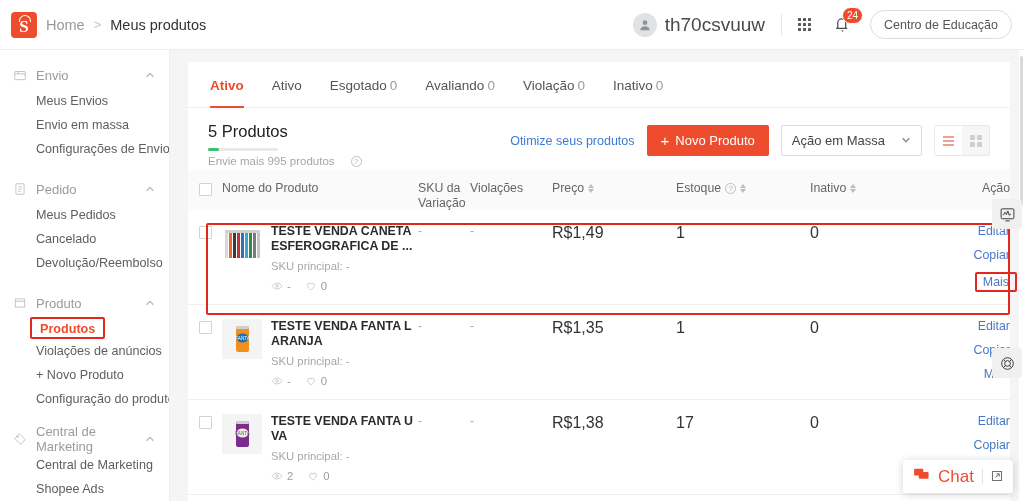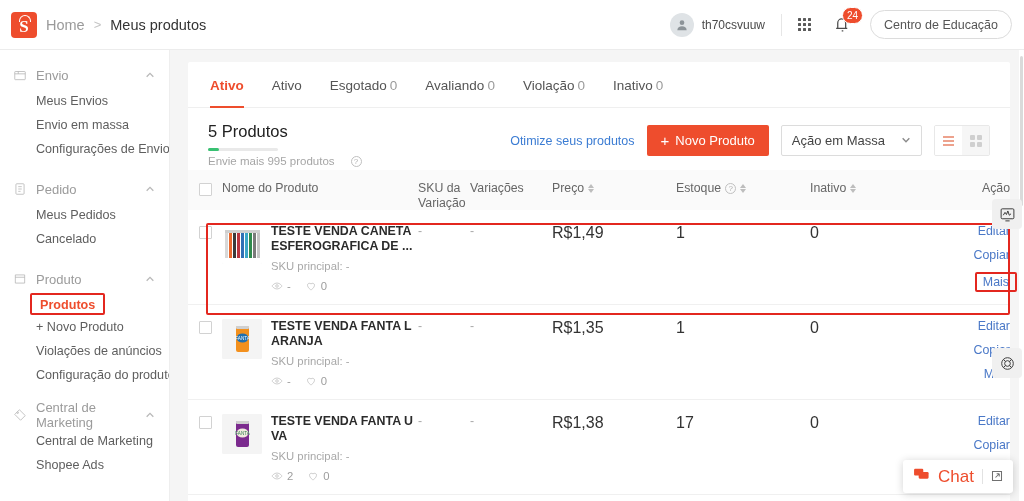--- a/index.html
+++ b/index.html
@@ -35,21 +35,21 @@
   .crumb-sep { color: #c3c3c3; margin: 0 9px; font-size: 13px; }
   .crumb-cur { color: #333; }
 
   .header-right { margin-left: auto; display: flex; align-items: center; height: 100%; padding-right: 12px; }
   .user-chip { display: flex; align-items: center; gap: 8px; }
   .avatar {
     width: 24px; height: 24px; border-radius: 50%; background: #dfe3e6;
     display: flex; align-items: center; justify-content: center;
   }
   .avatar svg { width: 14px; height: 14px; fill: #8d9499; }
-  .user-name { font-size: 12px; color: #4a4a4a; }
+  .user-name { font-size: 19px; color: #4a4a4a; }
   .vdiv { width: 1px; height: 22px; background: #e6e6e6; margin: 0 16px; }
   .icon-btn { display: flex; align-items: center; justify-content: center; position: relative; cursor: pointer; }
   .apps-grid { display: grid; grid-template-columns: repeat(3, 3px); grid-template-rows: repeat(3, 3px); gap: 2px; }
   .apps-grid i { display: block; width: 3px; height: 3px; background: #5a5a5a; border-radius: 0.5px; }
   .bell-wrap { margin-left: 22px; position: relative; }
   .bell-wrap svg { width: 19px; height: 19px; stroke: #4d4d4d; fill: none; stroke-width: 1.6; }
   .badge {
     position: absolute; top: -8px; left: 9px; min-width: 17px; height: 17px;
     background: #ee4d2d; color: #fff; border-radius: 10px; font-size: 10px;
     display: flex; align-items: center; justify-content: center; padding: 0 4px;
@@ -278,39 +278,40 @@
               <path d="M9 8h6M9 12h6M9 16h4"></path>
             </svg>
         </span>
         <span>Pedido</span>
         <span class="chev"><svg viewBox="0 0 12 12">
               <path d="M2 8l4-4 4 4"></path>
             </svg></span>
       </div>
       <div class="nav-item">Meus Pedidos</div>
       <div class="nav-item">Cancelado</div>
+      <div class="nav-item">Devolução/Reembolso</div>
     </div>
     <div class="group-gap"></div>
 
     <div class="nav-group">
       <div class="nav-head">
         <span class="gicon">
           <svg viewBox="0 0 24 24">
               <path d="M4 5h16v14H4z"></path>
               <path d="M4 9h16"></path>
             </svg>
         </span>
         <span>Produto</span>
         <span class="chev"><svg viewBox="0 0 12 12">
               <path d="M2 8l4-4 4 4"></path>
             </svg></span>
       </div>
       <div class="nav-item active boxed">Produtos</div>
+      <div class="nav-item">Violações de anúncios</div>
       <div class="nav-item">+ Novo Produto</div>
-      <div class="nav-item">Violações de anúncios</div>
       <div class="nav-item">Configuração do produto</div>
     </div>
     <div class="group-gap"></div>
 
     <div class="nav-group">
       <div class="nav-head">
         <span class="gicon">
           <svg viewBox="0 0 24 24">
               <path d="M3 11l8-8 10 10-8 8z"></path>
               <circle cx="8" cy="8" r="1.4"></circle>
@@ -400,21 +401,21 @@
 
         <div class="thead">
           <div class="c-check">
             <span class="chk"></span>
           </div>
           <div class="c-name">Nome do Produto</div>
           <div class="c-sku th-two">
             <div>SKU da</div>
             <div>Variação</div>
           </div>
-          <div class="c-var">Variações</div>
+          <div class="c-var">Violações</div>
           <div class="c-price">
             <span class="sortable">
               <span>Preço</span>
               <span class="sort-ar">
                   <i class="up"></i>
                   <i class="dn"></i>
                 </span>
             </span>
           </div>
           <div class="c-stock">

